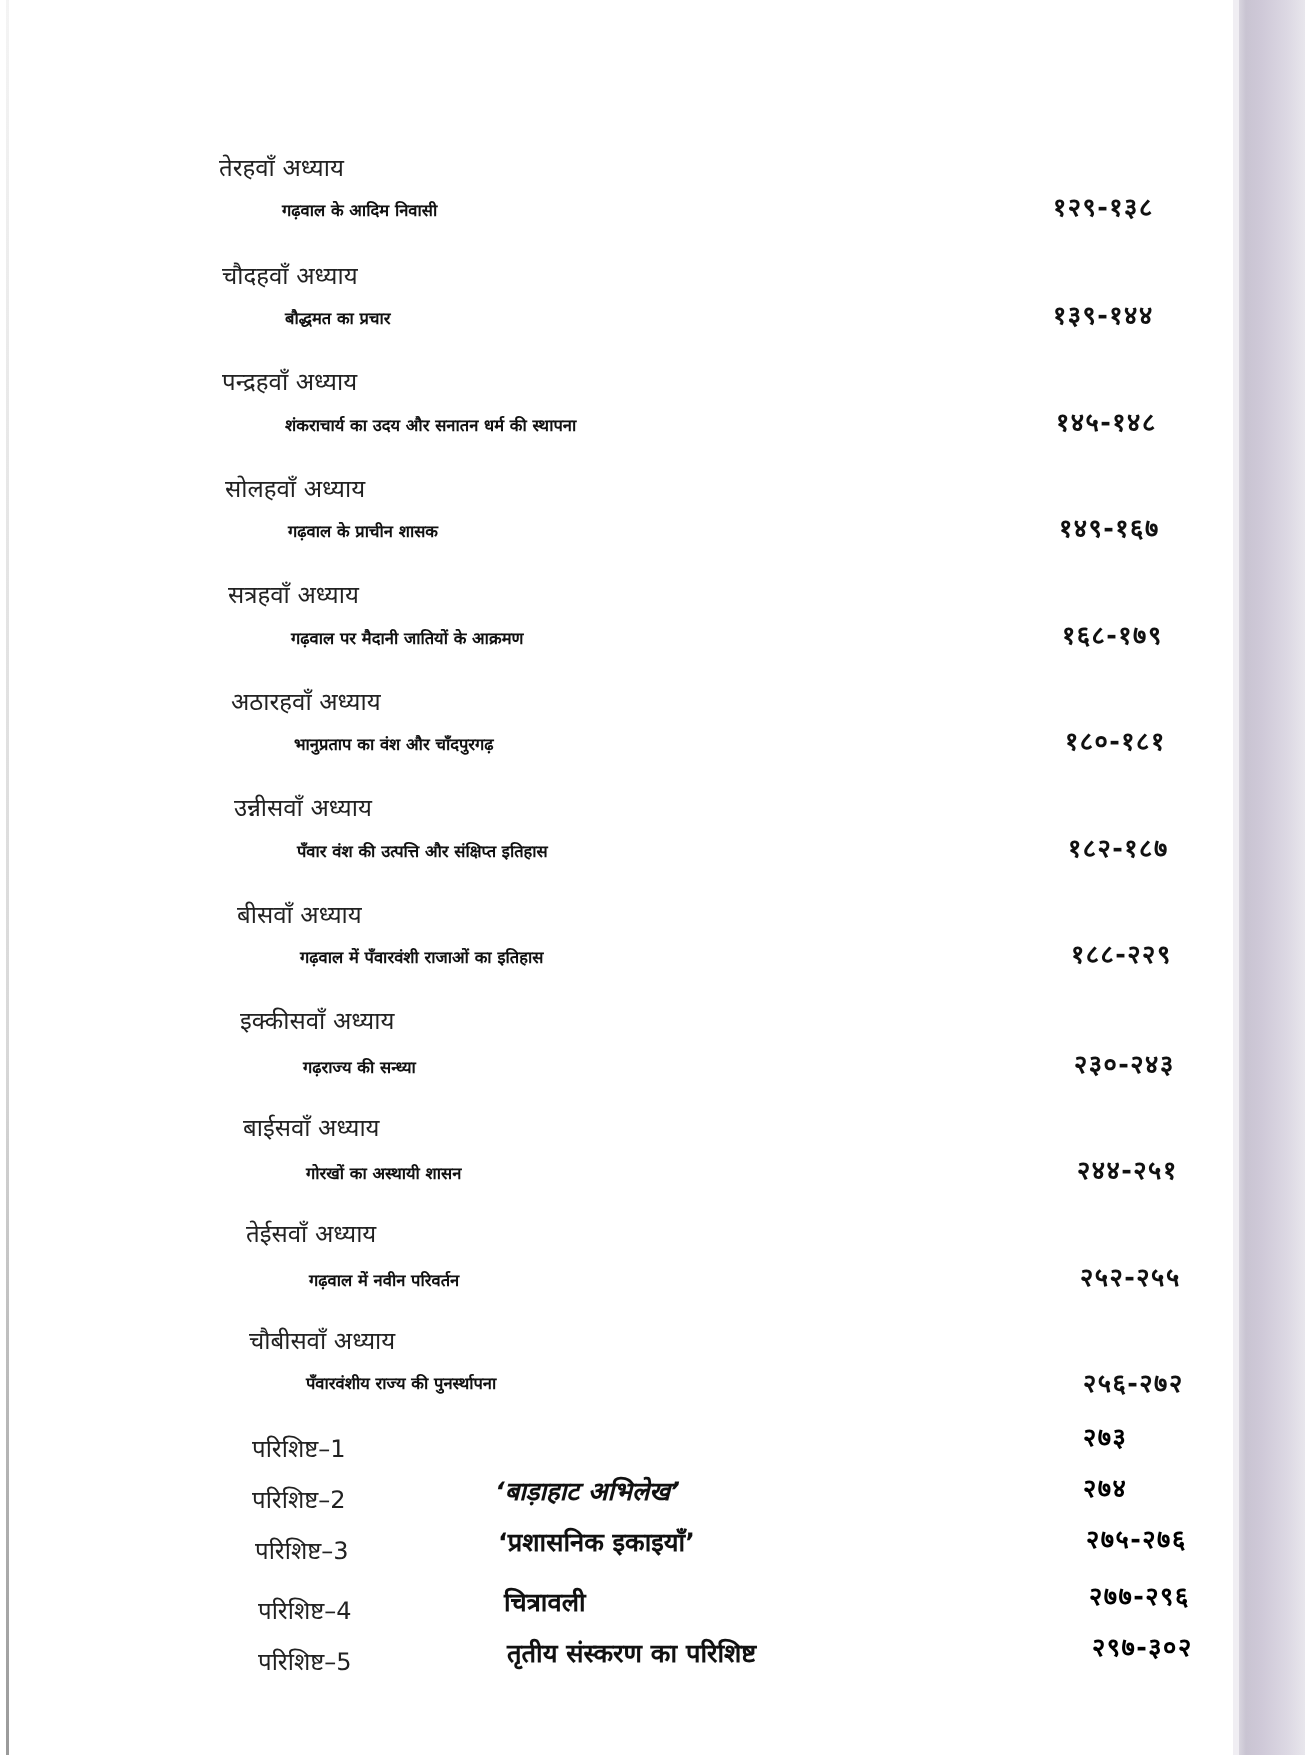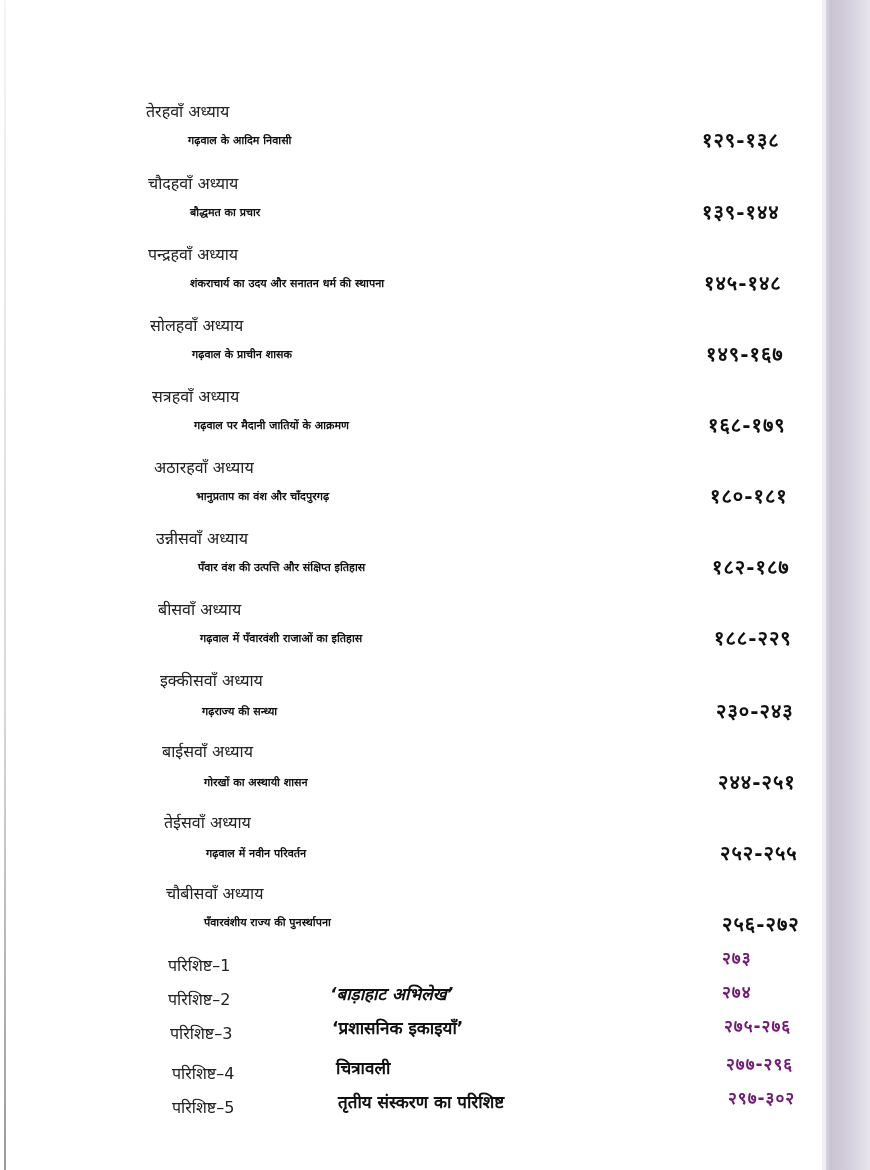--- a/index.html
+++ b/index.html
@@ -58,21 +58,21 @@
     }
     .ch-title {
       position: absolute;
       font-size: 11px;
       font-weight: bold;
       color: #111;
       white-space: nowrap;
     }
     .ch-pages {
       position: absolute;
-      font-size: 20px;
+      font-size: 17px;
       font-weight: bold;
       color: #111;
       white-space: nowrap;
       letter-spacing: 1px;
     }
 
     .appx {
       position: absolute;
       left: 0;
       width: 822px;
@@ -88,21 +88,21 @@
       position: absolute;
       font-size: 17px;
       font-weight: bold;
       color: #111;
       white-space: nowrap;
     }
     .appx-pages {
       position: absolute;
       font-size: 17px;
       font-weight: bold;
-      color: #701a75;
+      color: #000000;
       white-space: nowrap;
       letter-spacing: 1px;
     }
   </style>
 </head>
 <body>
 
 <div class="page">
   <div class="left-edge"></div>
   <div class="right-binding"></div>

